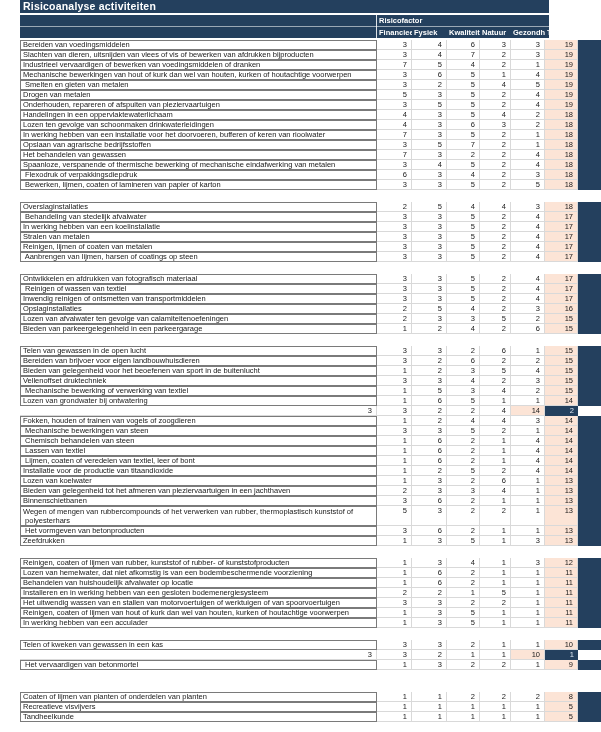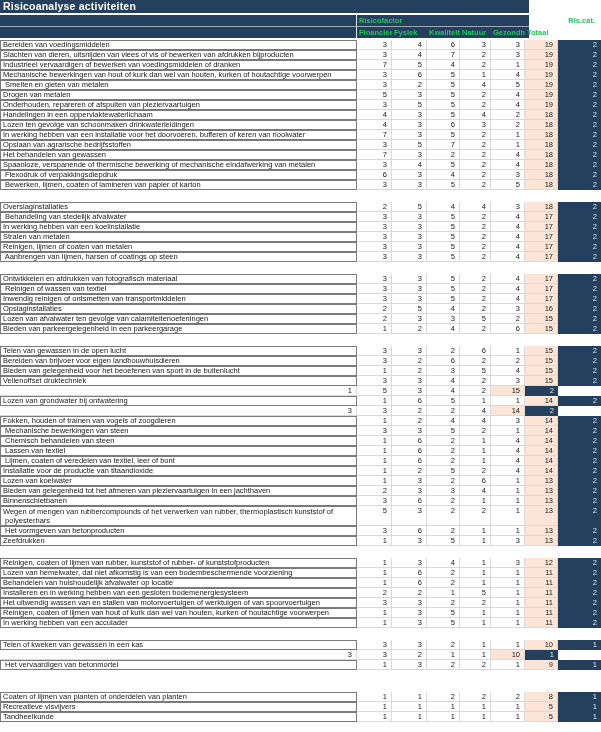--- a/index.html
+++ b/index.html
@@ -4,31 +4,31 @@
 <style>
   * { box-sizing: border-box; margin: 0; padding: 0; }
   html, body { background: #ffffff; }
   body {
     width: 601px; height: 732px;
     font-family: "Liberation Sans", sans-serif;
     position: relative; overflow: hidden;
     --navy: #24405e; --peach: #fce4d6; --grid: #d9d9d9;
     --name-border: #7a7a7a; --cat-text: #dce6f1;
   }
-  #sheet { width: 529px; }
+  #sheet { width: 529px; margin-left: 20px; }
 
   
   .titlebar {
     height: 13px; background: var(--navy); color: #fff;
     font-size: 10.5px; font-weight: 600; line-height: 13px;
     padding-left: 3px; letter-spacing: 0.2px;
   }
 
   
-  .header-band { position: relative; height: 23px; background: var(--navy); margin-top: 2px; color: #22c55e; }
+  .header-band { position: relative; height: 23px; background: var(--navy); margin-top: 2px; color: #ffffff; }
   .hrow { display: grid; grid-template-columns: 357px 35px 35px 33px 31px 34px 33px 43px; height: 11px; }
   .hrow1 { border-bottom: 1px solid rgba(255,255,255,0.55); height: 12px; }
   .hcell { font-size: 7.5px; font-weight: bold; line-height: 11px; white-space: nowrap; overflow: hidden; padding-left: 2px; }
   .hcell.span { grid-column: 2 / 8; }
   .hcell.riscat { grid-column: 8; text-align: right; padding-right: 6px; }
   .vline { position: absolute; left: 356px; top: 0; width: 1px; height: 23px; background: rgba(255,255,255,0.85); }
 
   
   .data { margin-top: 2px; }
   .group + .group { margin-top: 12px; }
@@ -390,20 +390,21 @@
     <div class="cell name">Vellenoffset druktechniek</div>
     <div class="cell num">3</div>
     <div class="cell num">3</div>
     <div class="cell num">4</div>
     <div class="cell num">2</div>
     <div class="cell num">3</div>
     <div class="cell num total">15</div>
     <div class="cell cat">2</div>
   </div>
         <div class="row">
+    <div class="cell name"> Mechanische bewerking of verwerking van textiel</div>
     <div class="cell num">1</div>
     <div class="cell num">5</div>
     <div class="cell num">3</div>
     <div class="cell num">4</div>
     <div class="cell num">2</div>
     <div class="cell num total">15</div>
     <div class="cell cat">2</div>
   </div>
         <div class="row">
     <div class="cell name">Lozen van grondwater bij ontwatering</div>

